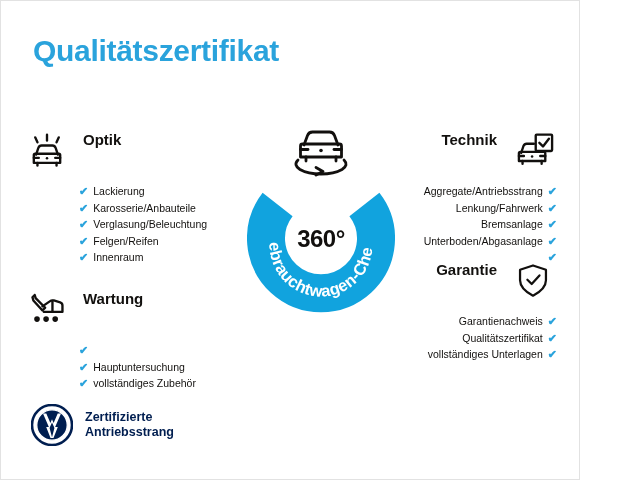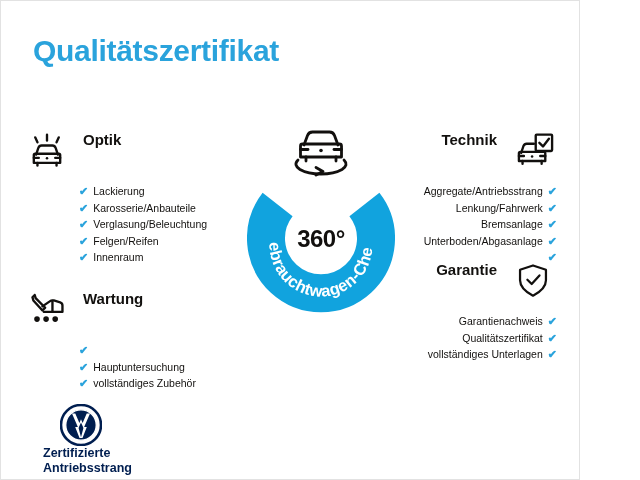--- a/index.html
+++ b/index.html
@@ -136,21 +136,20 @@
     letter-spacing: -0.5px;
   }
 
   
   .footer {
     position: absolute;
     left: 30px;
     top: 403px;
     display: flex;
     align-items: center;
-    flex-direction: column;
   }
   .vw-logo { width: 42px; height: 42px; flex: 0 0 42px; }
   .footer-text {
     margin-left: 12px;
     font-size: 12.5px;
     font-weight: bold;
     line-height: 15px;
     color: #001e50;
     white-space: nowrap;
   }

